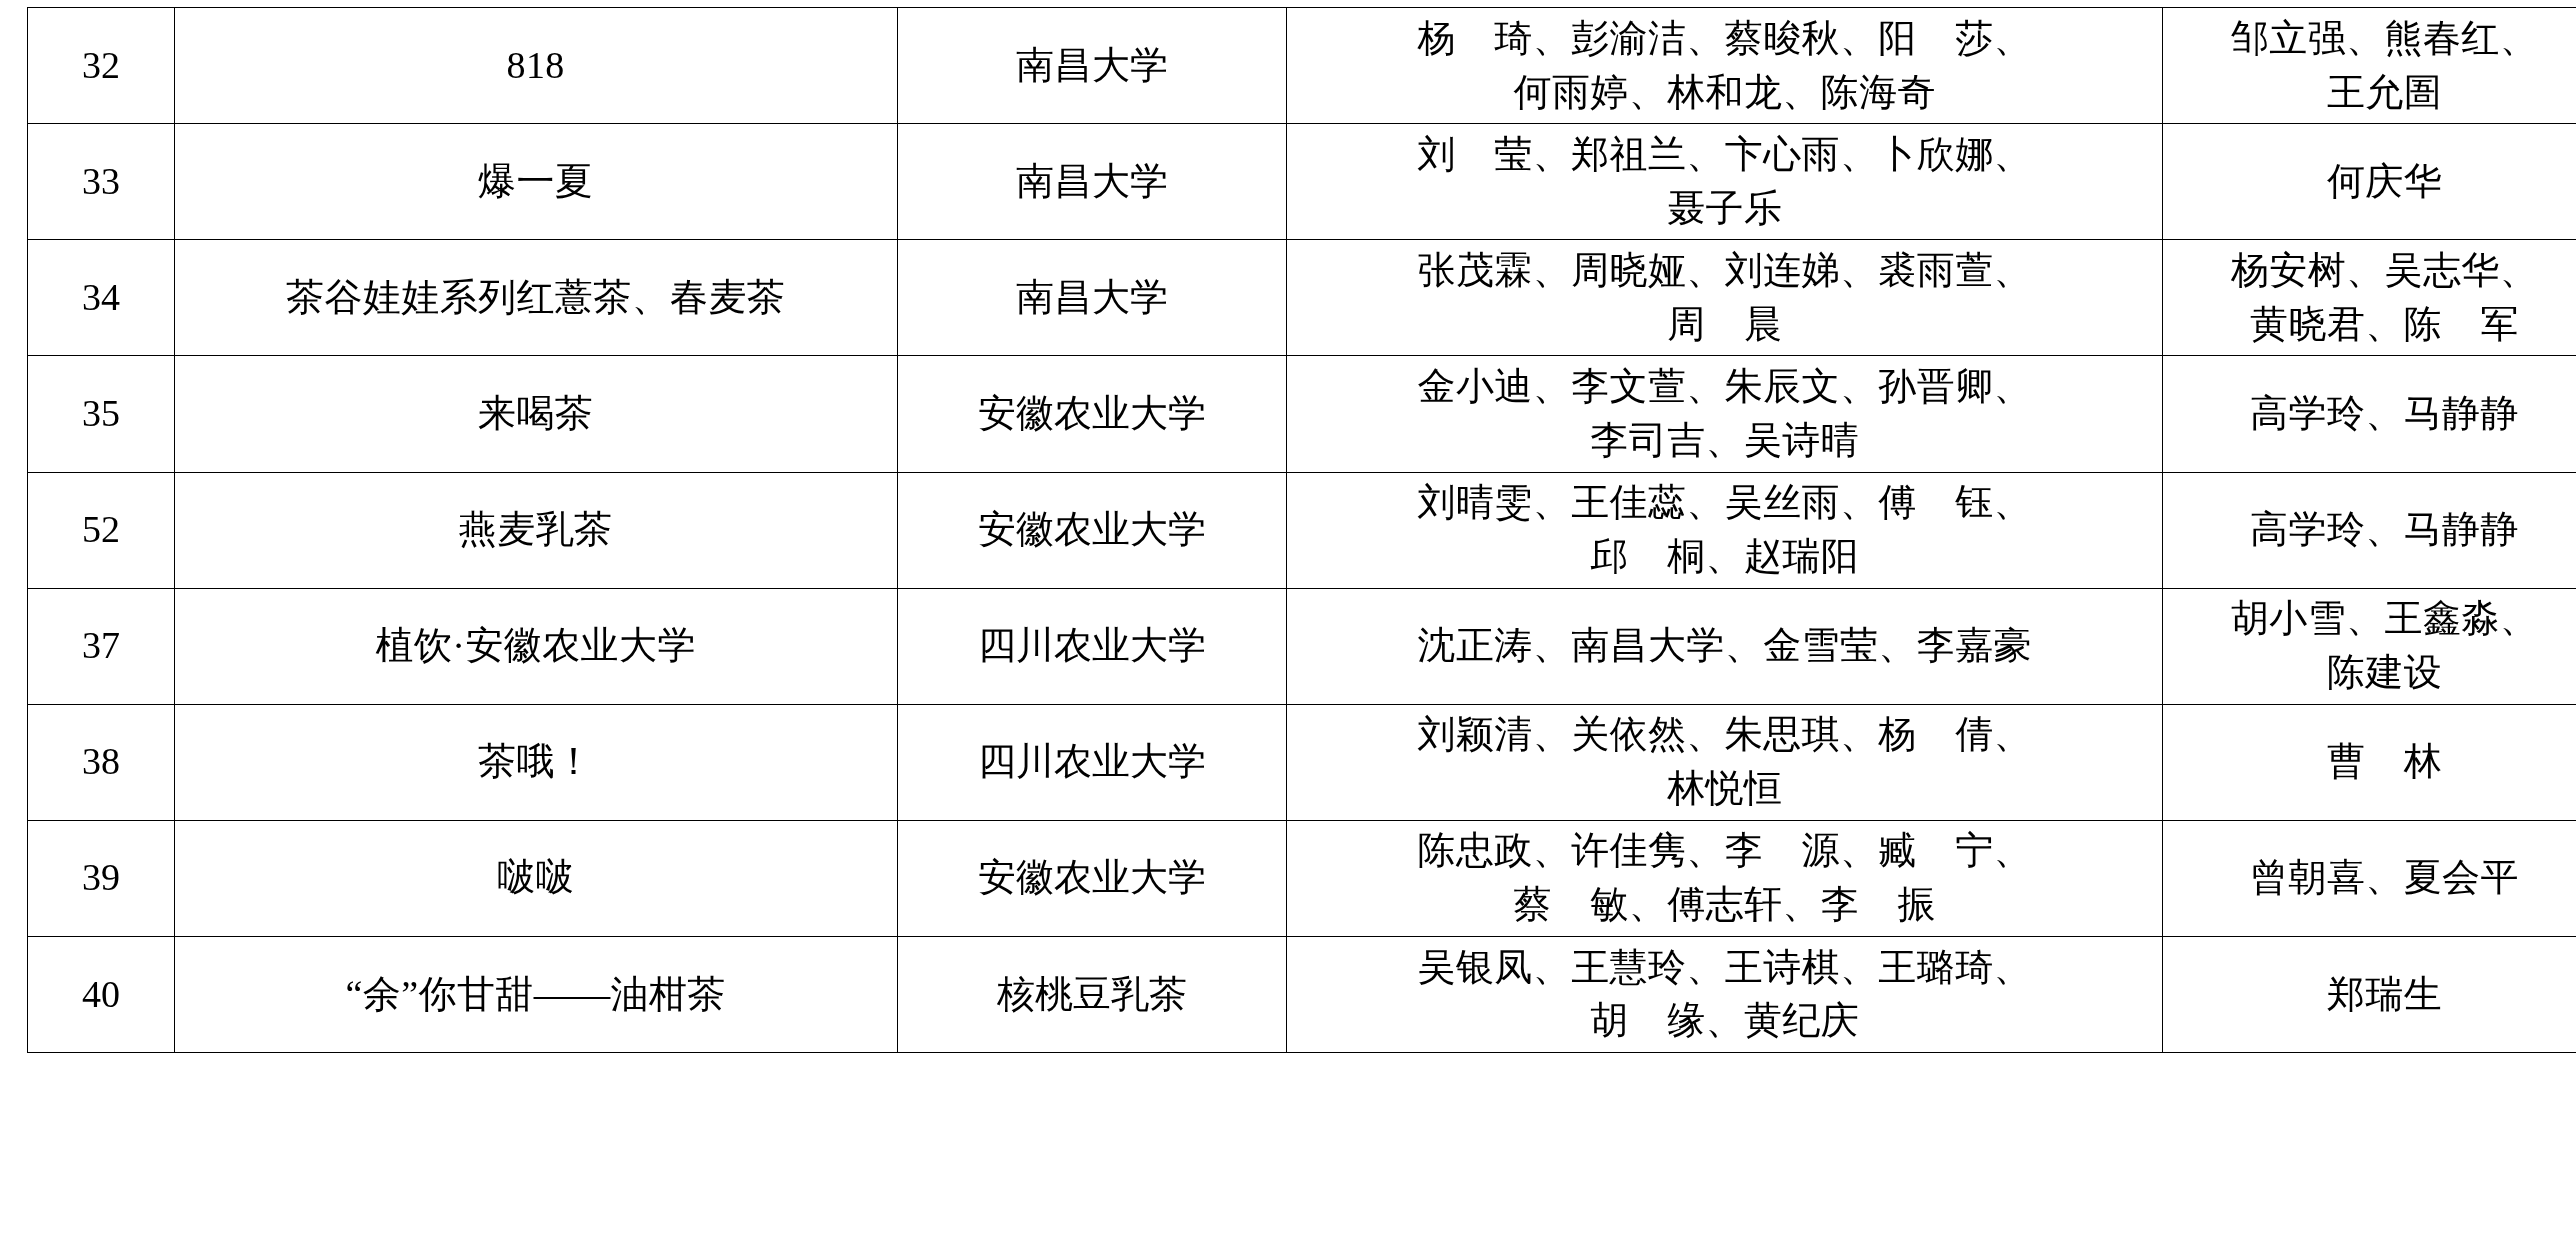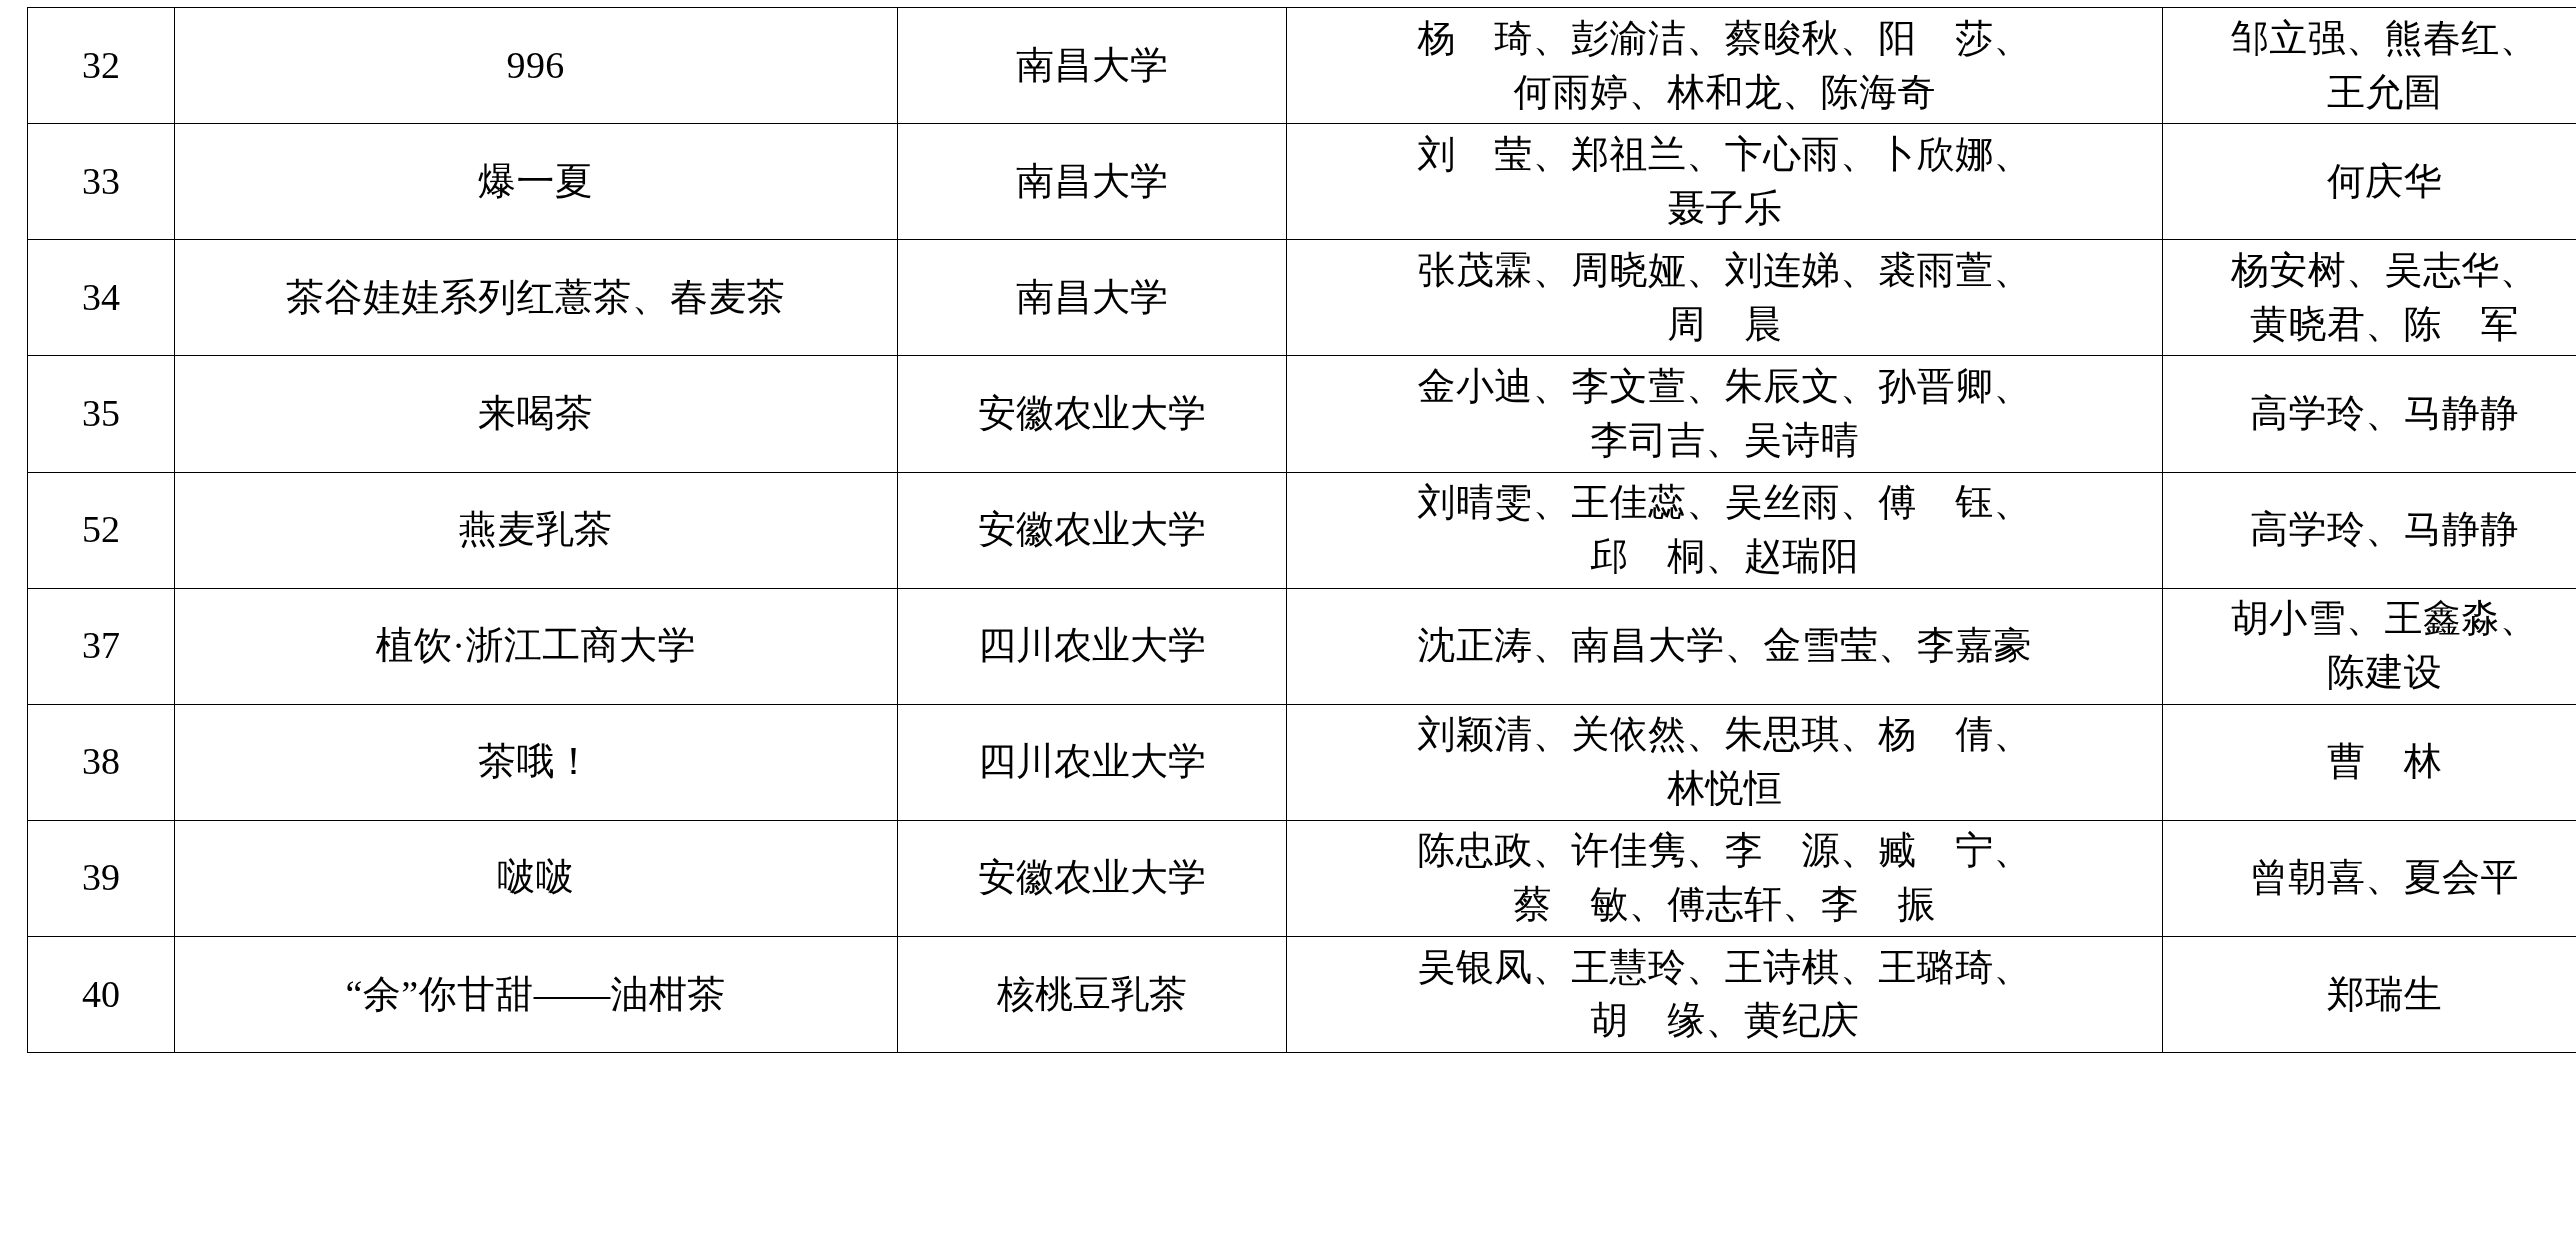--- a/index.html
+++ b/index.html
@@ -67,21 +67,21 @@
 <body>
 
 <div class="page">
   <table class="award-table">
     <tbody>
       <tr>
         <td class="c-index">
             <span class="cell-text">32</span>
           </td>
         <td class="c-name">
-            <span class="cell-text">996</span>
+            <span class="cell-text">818</span>
           </td>
         <td class="c-school">
             <span class="cell-text">南昌大学</span>
           </td>
         <td class="c-members">
             <span class="cell-text">杨　琦、彭渝洁、蔡晙秋、阳　莎、
 何雨婷、林和龙、陈海奇</span>
           </td>
         <td class="c-advisors">
             <span class="cell-text">邹立强、熊春红、
@@ -159,21 +159,21 @@
           </td>
         <td class="c-advisors">
             <span class="cell-text">高学玲、马静静</span>
           </td>
       </tr>
       <tr>
         <td class="c-index">
             <span class="cell-text">37</span>
           </td>
         <td class="c-name">
-            <span class="cell-text">植饮·浙江工商大学</span>
+            <span class="cell-text">植饮·安徽农业大学</span>
           </td>
         <td class="c-school">
             <span class="cell-text">四川农业大学</span>
           </td>
         <td class="c-members">
             <span class="cell-text">沈正涛、南昌大学、金雪莹、李嘉豪</span>
           </td>
         <td class="c-advisors">
             <span class="cell-text">胡小雪、王鑫淼、
 陈建设</span>

